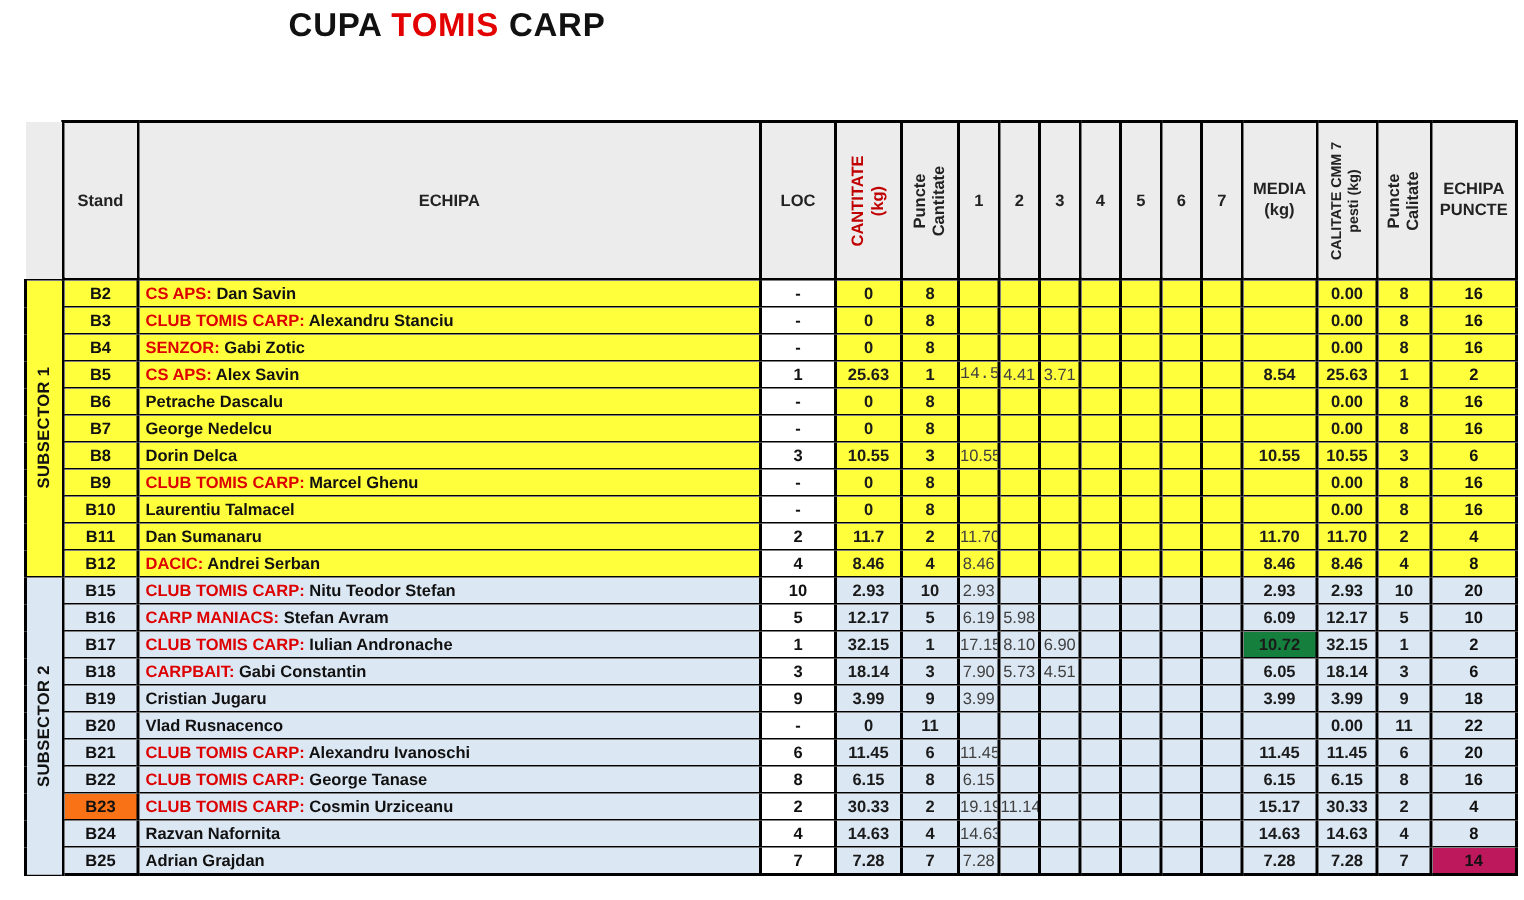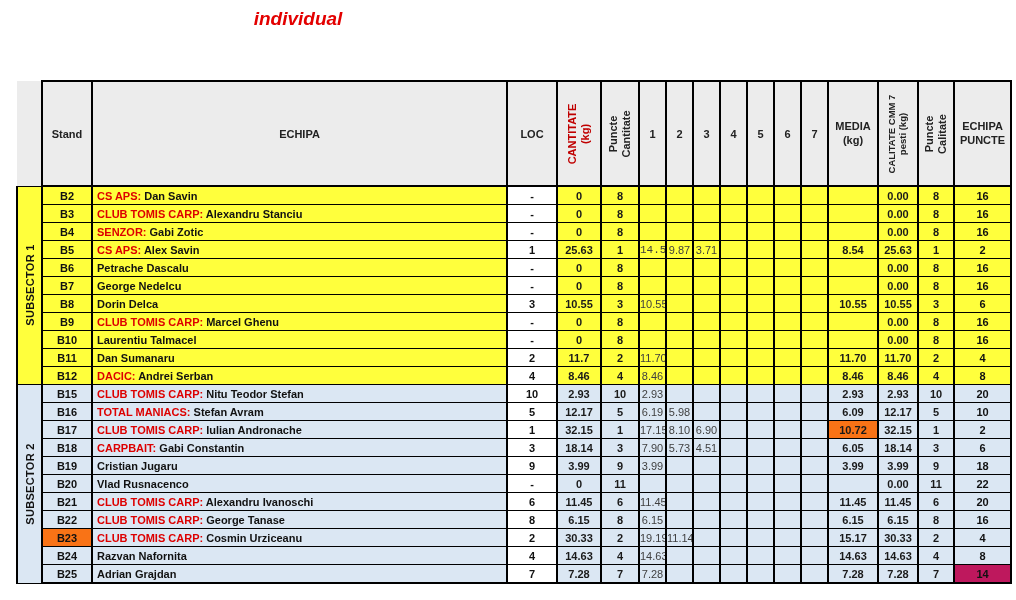--- a/index.html
+++ b/index.html
@@ -47,21 +47,21 @@
   td.loc{background:#fff;font-weight:bold;font-size:12px;color:#111;}
   td.cant,td.media,td.cal{font-weight:bold;font-size:10.5px;color:#1a1a1a;}
   td.pcant,td.pcal{font-weight:bold;font-size:10.5px;color:#1a1a1a;}
   td.catch{font-size:10.5px;color:var(--catch-text);font-weight:normal;}
   td.total{font-weight:bold;font-size:11px;color:#111;}
 </style>
 </head>
 <body>
 
 <div class="titles">
-  <div class="t2">individual</div>
+  <div class="t1"><span>CUPA </span><span class="accent">TOMIS</span><span> CARP</span></div>
 </div>
 
 <table class="tbl">
   <colgroup>
     <col style="width:25px">
       <col style="width:50px">
       <col style="width:415px">
     <col style="width:50px">
       <col style="width:44px">
       <col style="width:38px">
@@ -164,21 +164,21 @@
         <td class="pcal" style="background: rgb(255, 255, 60);">8</td>
         <td class="total" style="background: rgb(255, 255, 60);">16</td>
       </tr>
       <tr>
         <td class="stand" style="background: rgb(255, 255, 60);">B5</td>
         <td class="echipa" style="background: rgb(255, 255, 60);"><span class="team">CS APS:</span> <span class="name">Alex Savin</span></td>
         <td class="loc">1</td>
         <td class="cant" style="background: rgb(255, 255, 60);">25.63</td>
         <td class="pcant" style="background: rgb(255, 255, 60);">1</td>
         <td class="catch" style="background: rgb(255, 255, 60); font-family: Liberation Mono, monospace;">14.50</td>
-        <td class="catch" style="background: rgb(255, 255, 60);">9.87</td>
+        <td class="catch" style="background: rgb(255, 255, 60);">4.41</td>
         <td class="catch" style="background: rgb(255, 255, 60);">3.71</td>
         <td class="catch" style="background: rgb(255, 255, 60);"></td>
         <td class="catch" style="background: rgb(255, 255, 60);"></td>
         <td class="catch" style="background: rgb(255, 255, 60);"></td>
         <td class="catch" style="background: rgb(255, 255, 60);"></td>
         <td class="media" style="background: rgb(255, 255, 60);">8.54</td>
         <td class="cal" style="background: rgb(255, 255, 60);">25.63</td>
         <td class="pcal" style="background: rgb(255, 255, 60);">1</td>
         <td class="total" style="background: rgb(255, 255, 60);">2</td>
       </tr>
@@ -324,21 +324,21 @@
         <td class="catch" style="background: rgb(219, 231, 243);"></td>
         <td class="catch" style="background: rgb(219, 231, 243);"></td>
         <td class="catch" style="background: rgb(219, 231, 243);"></td>
         <td class="media" style="background: rgb(219, 231, 243);">2.93</td>
         <td class="cal" style="background: rgb(219, 231, 243);">2.93</td>
         <td class="pcal" style="background: rgb(219, 231, 243);">10</td>
         <td class="total" style="background: rgb(219, 231, 243);">20</td>
       </tr>
       <tr>
         <td class="stand" style="background: rgb(219, 231, 243);">B16</td>
-        <td class="echipa" style="background: rgb(219, 231, 243);"><span class="team">TOTAL MANIACS:</span> <span class="name">Stefan Avram</span></td>
+        <td class="echipa" style="background: rgb(219, 231, 243);"><span class="team">CARP MANIACS:</span> <span class="name">Stefan Avram</span></td>
         <td class="loc">5</td>
         <td class="cant" style="background: rgb(219, 231, 243);">12.17</td>
         <td class="pcant" style="background: rgb(219, 231, 243);">5</td>
         <td class="catch" style="background: rgb(219, 231, 243);">6.19</td>
         <td class="catch" style="background: rgb(219, 231, 243);">5.98</td>
         <td class="catch" style="background: rgb(219, 231, 243);"></td>
         <td class="catch" style="background: rgb(219, 231, 243);"></td>
         <td class="catch" style="background: rgb(219, 231, 243);"></td>
         <td class="catch" style="background: rgb(219, 231, 243);"></td>
         <td class="catch" style="background: rgb(219, 231, 243);"></td>
@@ -353,21 +353,21 @@
         <td class="loc">1</td>
         <td class="cant" style="background: rgb(219, 231, 243);">32.15</td>
         <td class="pcant" style="background: rgb(219, 231, 243);">1</td>
         <td class="catch" style="background: rgb(219, 231, 243);">17.15</td>
         <td class="catch" style="background: rgb(219, 231, 243);">8.10</td>
         <td class="catch" style="background: rgb(219, 231, 243);">6.90</td>
         <td class="catch" style="background: rgb(219, 231, 243);"></td>
         <td class="catch" style="background: rgb(219, 231, 243);"></td>
         <td class="catch" style="background: rgb(219, 231, 243);"></td>
         <td class="catch" style="background: rgb(219, 231, 243);"></td>
-        <td class="media" style="background: #f97316;">10.72</td>
+        <td class="media" style="background: #15803d;">10.72</td>
         <td class="cal" style="background: rgb(219, 231, 243);">32.15</td>
         <td class="pcal" style="background: rgb(219, 231, 243);">1</td>
         <td class="total" style="background: rgb(219, 231, 243);">2</td>
       </tr>
       <tr>
         <td class="stand" style="background: rgb(219, 231, 243);">B18</td>
         <td class="echipa" style="background: rgb(219, 231, 243);"><span class="team">CARPBAIT:</span> <span class="name">Gabi Constantin</span></td>
         <td class="loc">3</td>
         <td class="cant" style="background: rgb(219, 231, 243);">18.14</td>
         <td class="pcant" style="background: rgb(219, 231, 243);">3</td>

